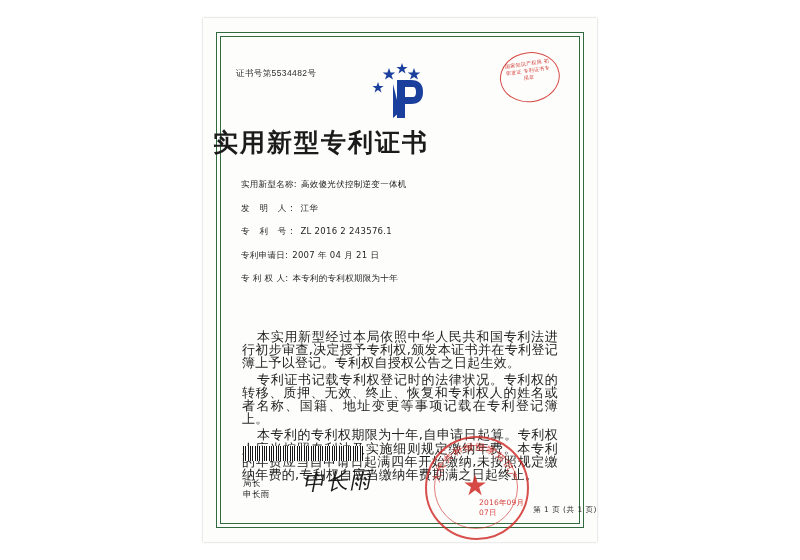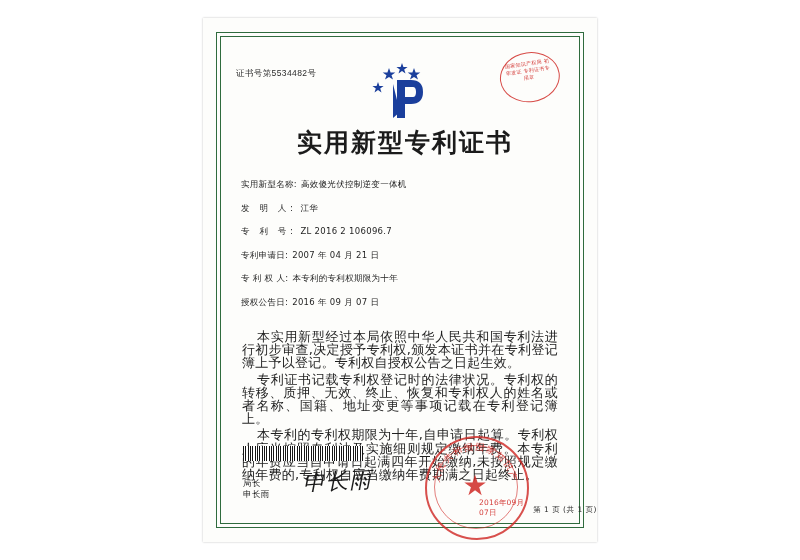--- a/index.html
+++ b/index.html
@@ -93,21 +93,20 @@
     line-height: 7px;
     opacity: 0.9;
     letter-spacing: 0.3px;
   }
   
   .title {
     position: absolute;
     left: 10px;
     right: 0;
     top: 108px;
-    text-align: center;
     font-size: 25px;
     font-weight: bold;
     letter-spacing: 2px;
     color: #1b1b1b;
     font-family: "DejaVu Sans", sans-serif;
   }
   
   .fields {
     position: absolute;
     left: 38px;
@@ -303,33 +302,29 @@
       <div class="field-row">
         <span class="field-label">实用新型名称:</span>
         <span class="field-value">高效傻光伏控制逆变一体机</span>
       </div>
       <div class="field-row">
         <span class="field-label spread">发 明 人:</span>
         <span class="field-value">江华</span>
       </div>
       <div class="field-row">
         <span class="field-label spread">专 利 号:</span>
-        <span class="field-value">ZL 2016 2 106096.7</span>
+        <span class="field-value">ZL 2016 2 243576.1</span>
       </div>
       <div class="field-row">
         <span class="field-label">专利申请日:</span>
         <span class="field-value">2007 年 04 月 21 日</span>
       </div>
       <div class="field-row">
         <span class="field-label">专 利 权 人:</span>
         <span class="field-value">本专利的专利权期限为十年</span>
-      </div>
-      <div class="field-row">
-        <span class="field-label">授权公告日:</span>
-        <span class="field-value">2016 年 09 月 07 日</span>
       </div>
     </div>
 
     <div class="body-text">
       <p>本实用新型经过本局依照中华人民共和国专利法进行初步审查,决定授予专利权,颁发本证书并在专利登记簿上予以登记。专利权自授权公告之日起生效。</p>
       <p>专利证书记载专利权登记时的法律状况。专利权的转移、质押、无效、终止、恢复和专利权人的姓名或者名称、国籍、地址变更等事项记载在专利登记簿上。</p>
       <p>本专利的专利权期限为十年,自申请日起算。专利权人应当按照专利法及实施细则规定缴纳年费。本专利的年费应当自申请日起满四年开始缴纳,未按照规定缴纳年费的,专利权自应当缴纳年费期满之日起终止。</p>
     </div>
 
     <div class="barcode"></div>

